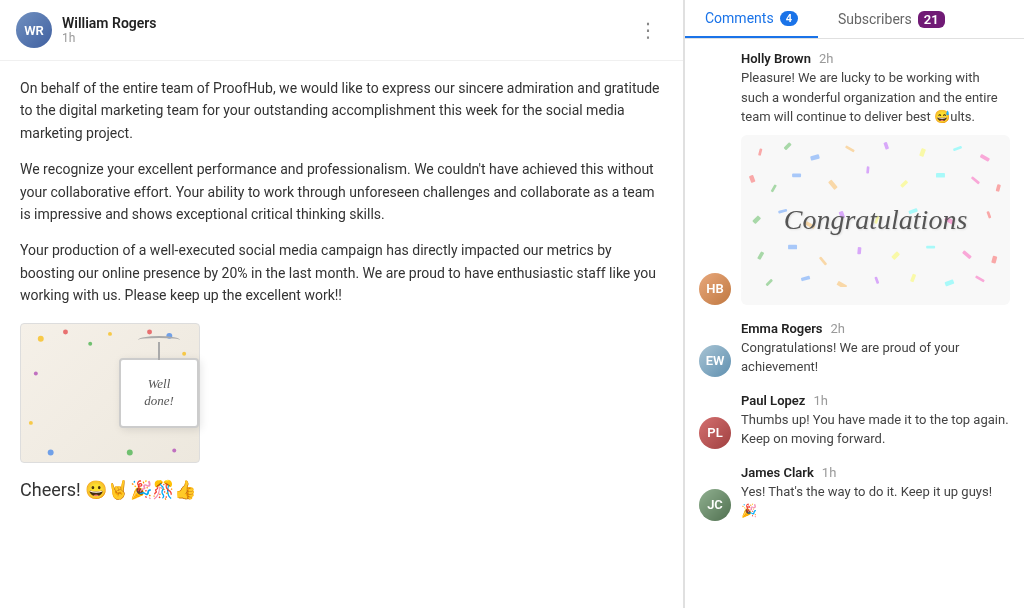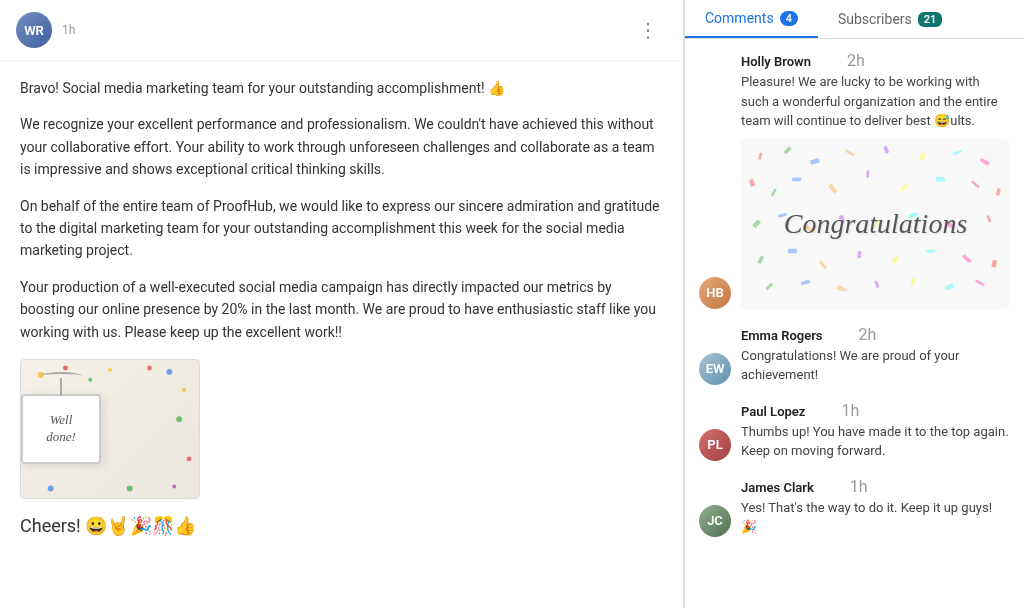--- a/index.html
+++ b/index.html
@@ -74,21 +74,21 @@
     }
 
     
     .well-done-img {
       width: 180px;
       height: 140px;
       background: linear-gradient(135deg, #f5f0e8 0%, #ede8de 100%);
       border-radius: 4px;
       display: flex;
       flex-direction: column;
-      align-items: flex-start;
+      align-items: flex-end;
       justify-content: center;
       position: relative;
       border: 1px solid #ddd;
     }
 
     .confetti-bg {
       position: absolute;
       top: 0; left: 0; right: 0; bottom: 0;
     }
 
@@ -174,24 +174,24 @@
     .tab-badge {
       background: #1a73e8;
       color: white;
       border-radius: 10px;
       font-size: 11px;
       padding: 1px 6px;
       font-weight: 600;
     }
 
     .tab-badge-gray {
-      background: #0f766e;
+      background: #701a75;
       color: white;
       border-radius: 6px;
-      font-size: 11px;
+      font-size: 13px;
       padding: 1px 6px;
       font-weight: 600;
     }
 
     .comments-list {
       flex: 1;
       overflow-y: auto;
       padding: 12px 14px;
     }
 
@@ -221,23 +221,22 @@
       margin-bottom: 2px;
     }
 
     .comment-author {
       font-weight: 600;
       font-size: 13px;
       color: #222;
     }
 
     .comment-time {
-      font-size: 16px;
+      font-size: 13px;
       color: #999;
-      margin-left: 28px;
     }
 
     .comment-text {
       font-size: 13px;
       color: #444;
       line-height: 1.5;
     }
 
     
     .congrats-img {
@@ -304,29 +303,29 @@
   </style>
 </head>
 <body>
 
 <div class="left-panel">
   <div class="post-header">
     <div class="comment-avatar av-william" style="width:36px;height:36px;border-radius:50%;">
       <div class="avatar-initials">WR</div>
     </div>
     <div class="post-author-info">
+      <div class="author-name">William Rogers</div>
       <div class="post-time">1h</div>
     </div>
     <div class="more-btn">⋮</div>
   </div>
 
   <div class="post-content">
-    <p>Bravo! Social media marketing team for your outstanding accomplishment! 👍</p>
+    <p>On behalf of the entire team of ProofHub, we would like to express our sincere admiration and gratitude to the digital marketing team for your outstanding accomplishment this week for the social media marketing project.</p>
     <p>We recognize your excellent performance and professionalism. We couldn't have achieved this without your collaborative effort. Your ability to work through unforeseen challenges and collaborate as a team is impressive and shows exceptional critical thinking skills.</p>
-    <p>On behalf of the entire team of ProofHub, we would like to express our sincere admiration and gratitude to the digital marketing team for your outstanding accomplishment this week for the social media marketing project.</p>
     <p>Your production of a well-executed social media campaign has directly impacted our metrics by boosting our online presence by 20% in the last month. We are proud to have enthusiastic staff like you working with us. Please keep up the excellent work!!</p>
   </div>
 
   <div class="post-image-container">
     <div class="well-done-img">
 
       <svg class="confetti-bg" viewBox="0 0 180 140">
         <circle cx="20" cy="15" r="3" fill="#f7c948"></circle>
         <circle cx="45" cy="8" r="2.5" fill="#e87070"></circle>
         <circle cx="70" cy="20" r="2" fill="#70c070"></circle>

